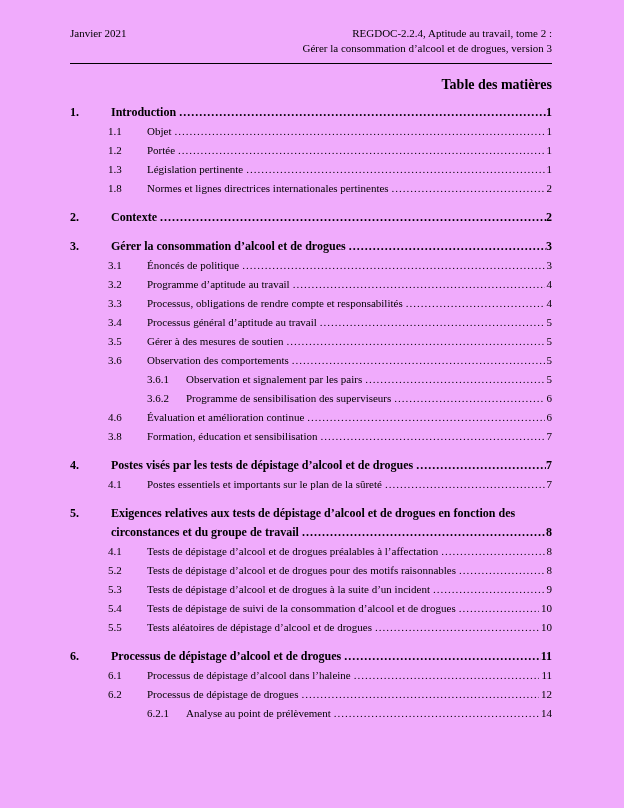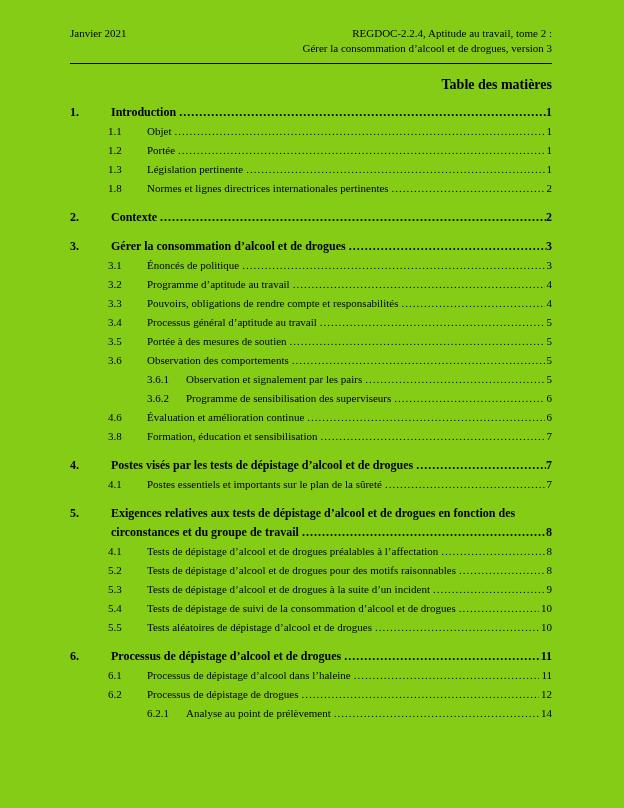--- a/index.html
+++ b/index.html
@@ -7,21 +7,21 @@
   body {
     width: 624px;
     height: 808px;
     font-family: "Liberation Serif", "DejaVu Serif", serif;
     color: #000;
     overflow: hidden;
   }
   .page {
     width: 624px;
     height: 808px;
-    background: #84cc16;
+    background: #f0abfc;
     padding: 26px 72px 16px 70px;
   }
   
   .doc-header {
     display: flex;
     justify-content: space-between;
     align-items: flex-start;
     border-bottom: 1px solid #000;
     padding-bottom: 7px;
     font-size: 11px;
@@ -136,33 +136,33 @@
         <span class="page-num">3</span>
       </div>
       <div class="toc-row lvl2">
         <span class="toc-num">3.2</span>
         <span class="toc-entry-title">Programme d’aptitude au travail</span>
         <span class="leader"></span>
         <span class="page-num">4</span>
       </div>
       <div class="toc-row lvl2">
         <span class="toc-num">3.3</span>
-        <span class="toc-entry-title">Pouvoirs, obligations de rendre compte et responsabilités</span>
+        <span class="toc-entry-title">Processus, obligations de rendre compte et responsabilités</span>
         <span class="leader"></span>
         <span class="page-num">4</span>
       </div>
       <div class="toc-row lvl2">
         <span class="toc-num">3.4</span>
         <span class="toc-entry-title">Processus général d’aptitude au travail</span>
         <span class="leader"></span>
         <span class="page-num">5</span>
       </div>
       <div class="toc-row lvl2">
         <span class="toc-num">3.5</span>
-        <span class="toc-entry-title">Portée à des mesures de soutien</span>
+        <span class="toc-entry-title">Gérer à des mesures de soutien</span>
         <span class="leader"></span>
         <span class="page-num">5</span>
       </div>
       <div class="toc-row lvl2">
         <span class="toc-num">3.6</span>
         <span class="toc-entry-title">Observation des comportements</span>
         <span class="leader"></span>
         <span class="page-num">5</span>
       </div>
       <div class="toc-row lvl3">

